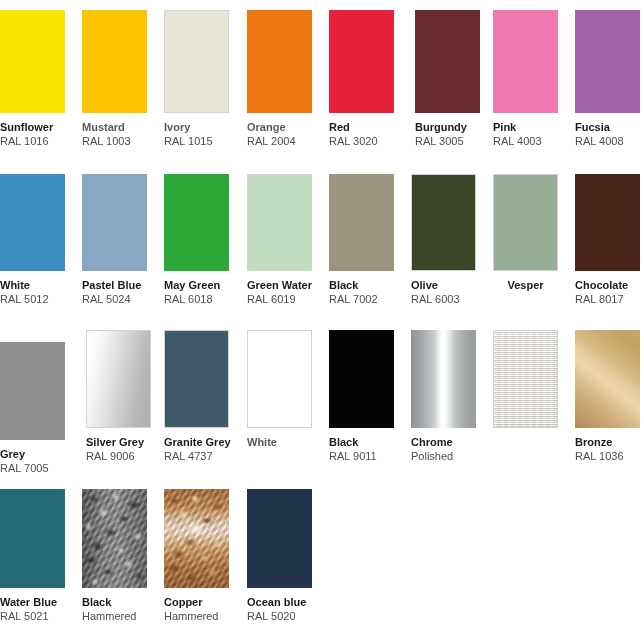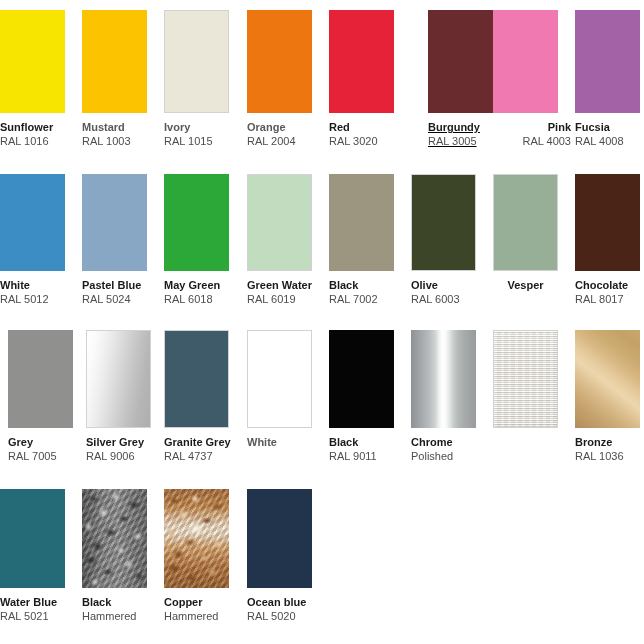--- a/index.html
+++ b/index.html
@@ -218,28 +218,28 @@
           <div class="ccode">RAL 2004</div>
         </div>
       </div>
       <div class="cell" style="left: 329px;">
         <div class="swatch" style="height: 103px; background: rgb(230, 34, 57);"></div>
         <div class="labels">
           <div class="cname">Red</div>
           <div class="ccode">RAL 3020</div>
         </div>
       </div>
-      <div class="cell" style="left: 428px; text-decoration: underline;">
+      <div class="cell" style="left: 415px;">
         <div class="swatch" style="height: 103px; background: rgb(106, 43, 47);"></div>
         <div class="labels">
           <div class="cname">Burgundy</div>
           <div class="ccode">RAL 3005</div>
         </div>
       </div>
-      <div class="cell" style="left: 493px; text-align: right;">
+      <div class="cell" style="left: 493px;">
         <div class="swatch" style="height: 103px; background: rgb(241, 121, 178);"></div>
         <div class="labels">
           <div class="cname">Pink</div>
           <div class="ccode">RAL 4003</div>
         </div>
       </div>
       <div class="cell" style="left: 575px;">
         <div class="swatch" style="height: 103px; background: rgb(163, 98, 165);"></div>
         <div class="labels">
           <div class="cname">Fucsia</div>
@@ -299,21 +299,21 @@
       </div>
       <div class="cell" style="left: 575px;">
         <div class="swatch" style="height: 97px; background: rgb(75, 36, 24);"></div>
         <div class="labels">
           <div class="cname">Chocolate</div>
           <div class="ccode">RAL 8017</div>
         </div>
       </div>
     </div>
     <div class="row" style="top: 330px;">
-      <div class="cell" style="left: 8px;">
+      <div class="cell" style="left: 0px; margin-top: 12px;">
         <div class="swatch" style="height: 98px; background: rgb(144, 144, 143);"></div>
         <div class="labels">
           <div class="cname">Grey</div>
           <div class="ccode">RAL 7005</div>
         </div>
       </div>
       <div class="cell" style="left: 86px;">
         <div class="swatch tex-silver outlined" style="height: 98px;"></div>
         <div class="labels">
           <div class="cname">Silver Grey</div>

